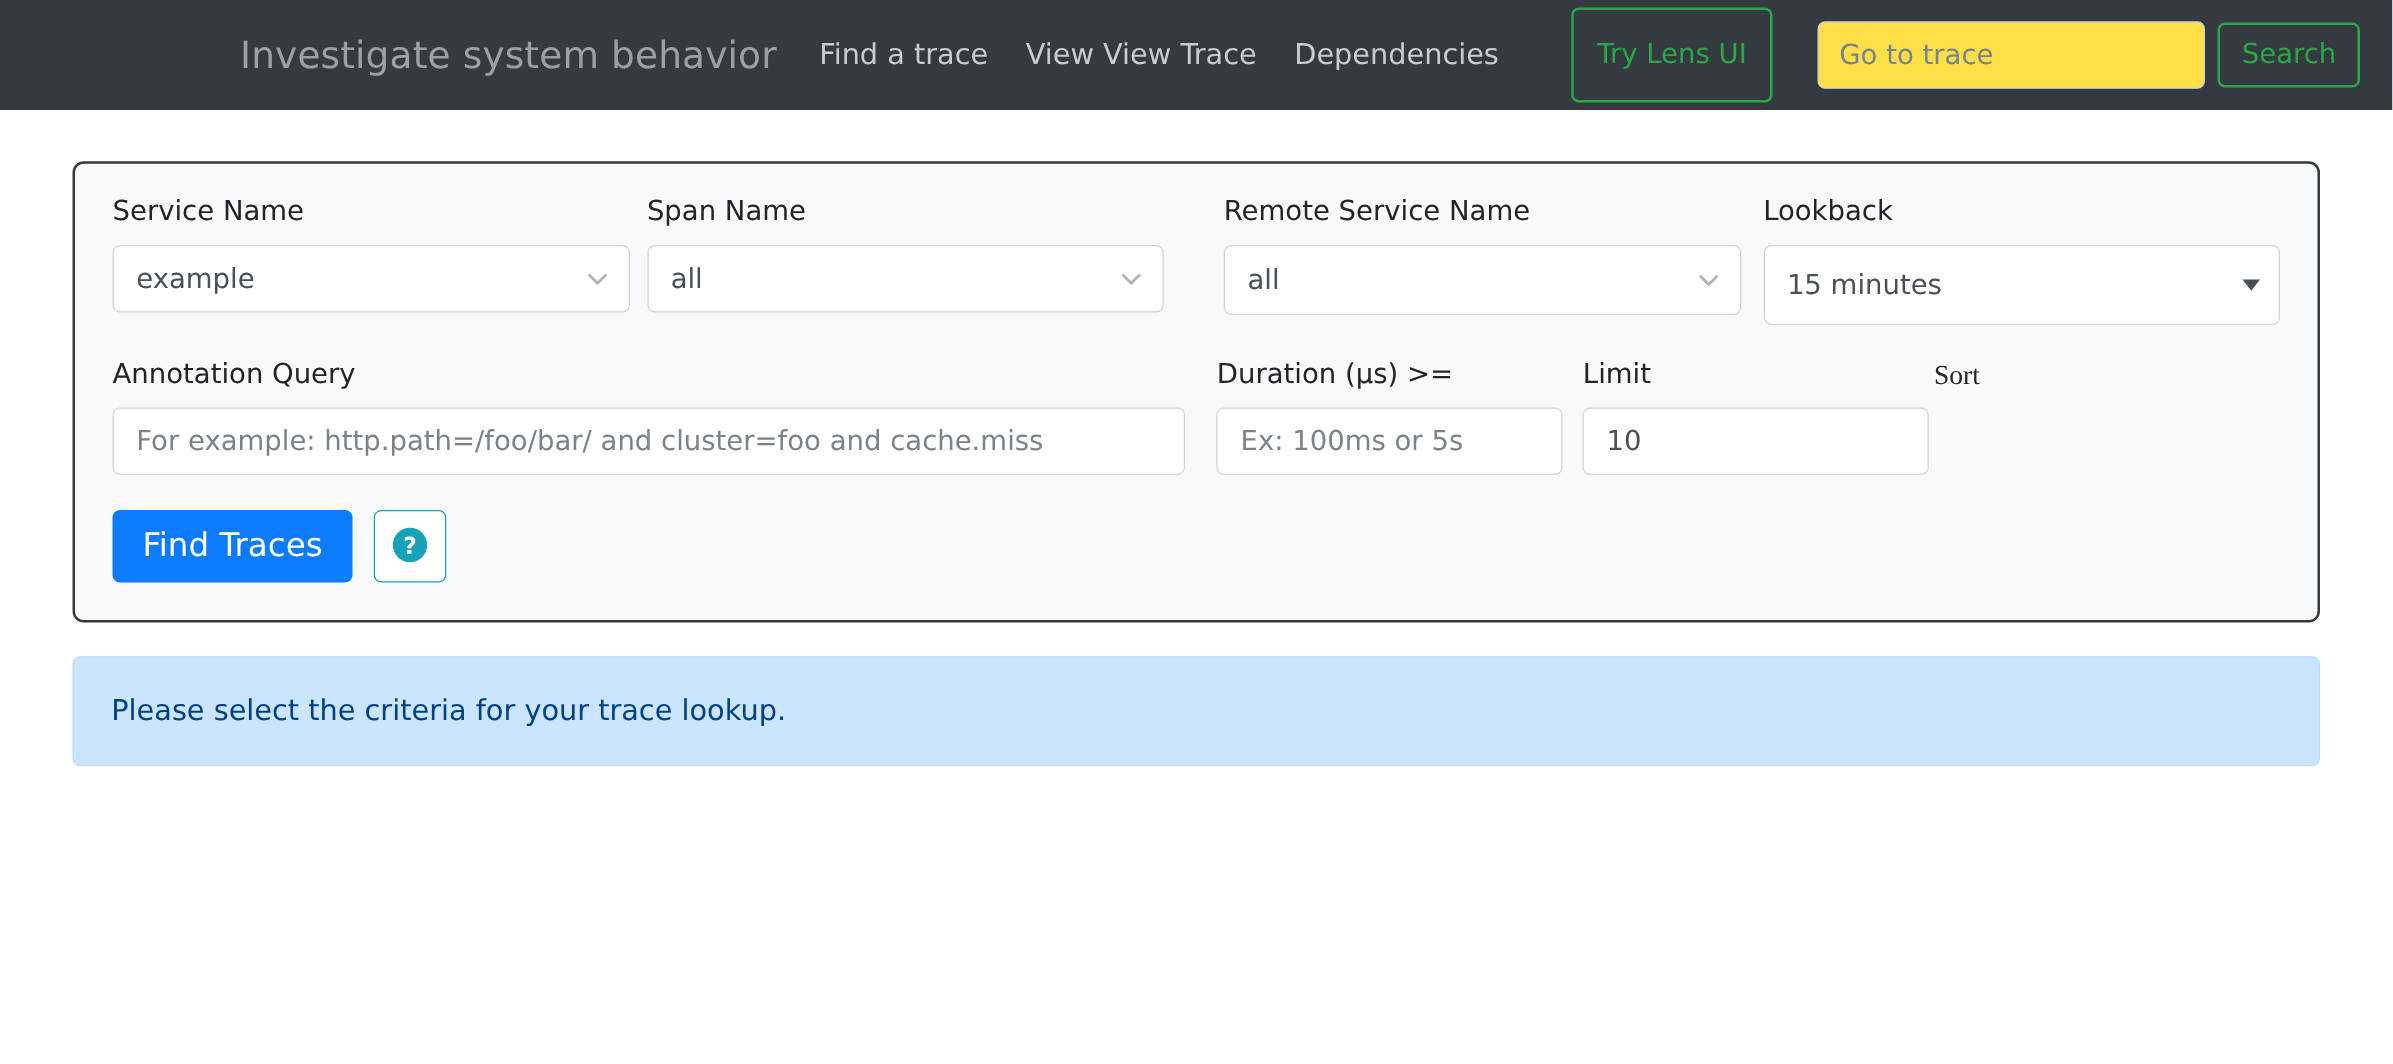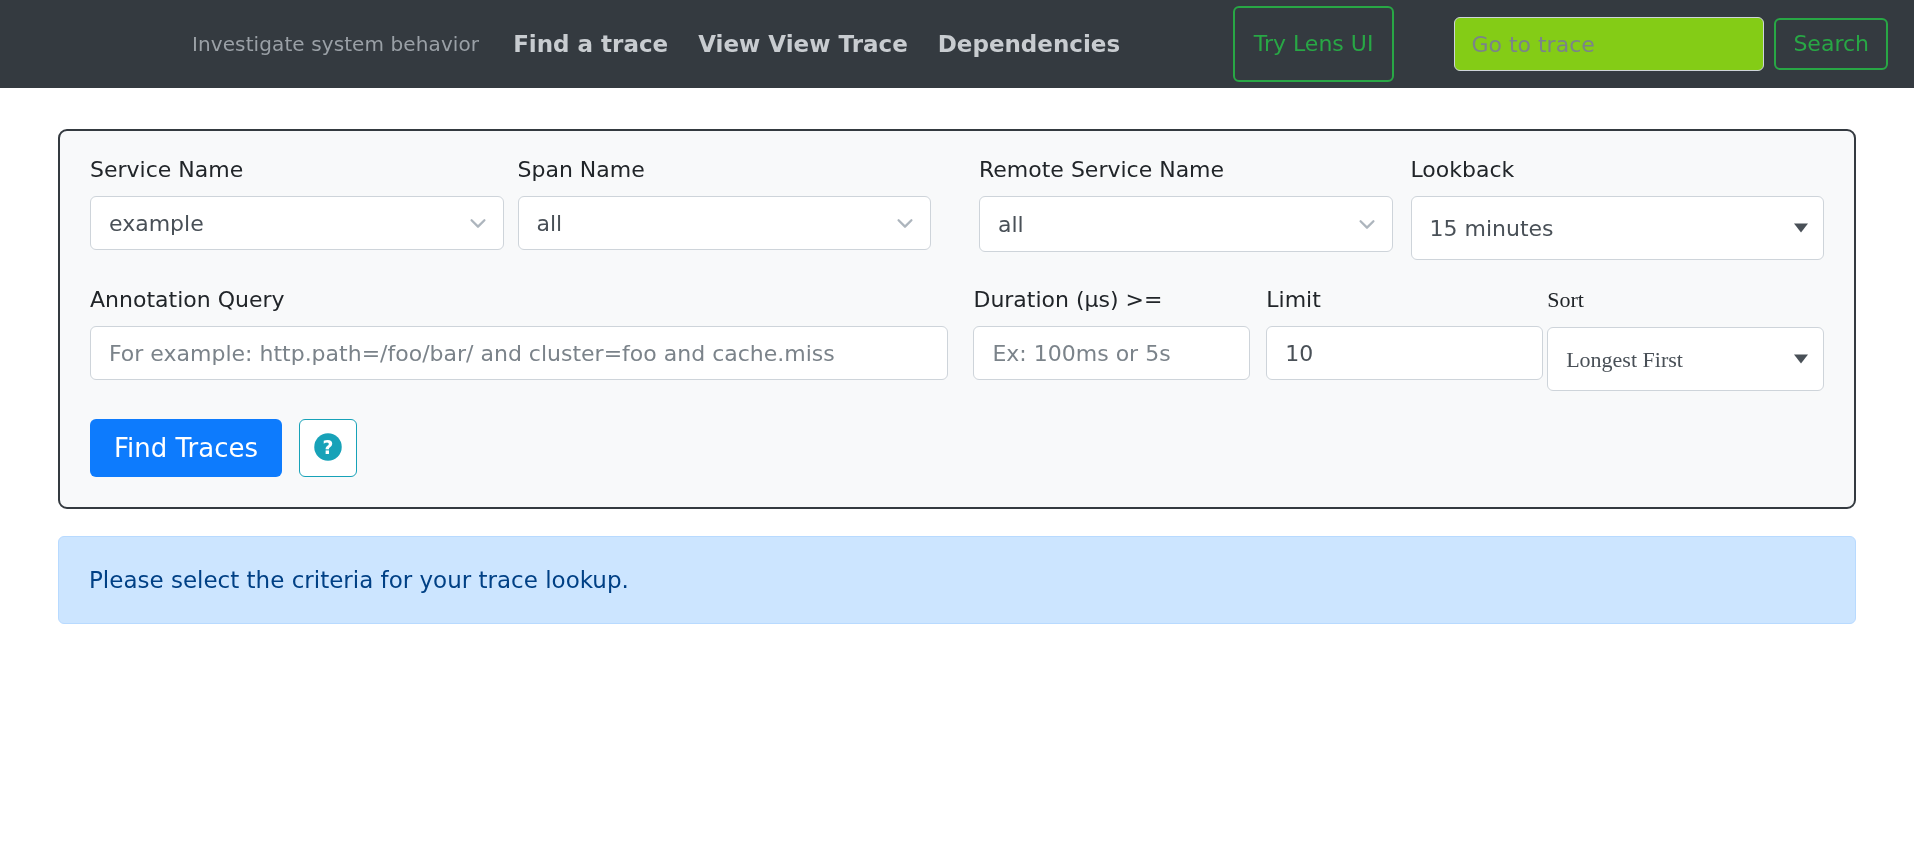--- a/index.html
+++ b/index.html
@@ -15,38 +15,37 @@
   .navbar {
     height: 88px;
     background: #343a40;
     display: flex;
     align-items: center;
     padding: 0 26px 0 0;
     position: relative;
   }
   .brand {
     color: #9aa0a6;
-    font-size: 20px;
+    font-size: 30px;
     margin-left: 192px;
     white-space: nowrap;
     letter-spacing: .1px;
   }
   .nav-links {
     display: flex;
     align-items: center;
     gap: 30px;
     margin-left: 34px;
   }
   .nav-link {
     color: #c8ccd0;
     font-size: 23px;
     text-decoration: none;
     white-space: nowrap;
     cursor: pointer;
-    font-weight: bold;
   }
   .nav-right {
     display: flex;
     align-items: center;
     margin-left: auto;
     gap: 0;
   }
   .lens-btn {
     border: 2px solid #28a745;
     color: #28a745;
@@ -55,24 +54,24 @@
     border-radius: 6px;
     padding: 25px 19px;
     line-height: 1;
     cursor: pointer;
     font-family: inherit;
     white-space: nowrap;
   }
   .goto-input {
     width: 310px;
     height: 54px;
-    margin-left: 60px;
+    margin-left: 36px;
     border: 1px solid #ced4da;
     border-radius: 6px;
-    background: #84cc16;
+    background: #fde047;
     font-size: 22px;
     padding: 0 16px;
     color: #495057;
     font-family: inherit;
     outline: none;
   }
   .goto-input::placeholder { color: #7b838a; }
   .search-btn {
     border: 2px solid #28a745;
     color: #28a745;
@@ -317,26 +316,20 @@
         <input class="text-input" type="text" placeholder="Ex: 100ms or 5s" style="">
       </div>
 
       <div class="col-limit">
         <label class="field-label">Limit</label>
         <input class="text-input" type="text" value="10" style="">
       </div>
 
       <div class="col-sort">
         <label class="field-label">Sort</label>
-        <div class="sel-wrap">
-          <select class="native-select">
-            <option>Longest First</option>
-          </select>
-          <span class="caret"></span>
-        </div>
       </div>
 
     </div>
 
     <div class="actions">
       <button class="find-btn">Find Traces</button>
       <button class="help-btn">
         <span>
           <svg viewBox="0 0 24 24" width="30" height="30">
             <circle cx="12" cy="12" r="11" fill="#17a2b8"></circle>

